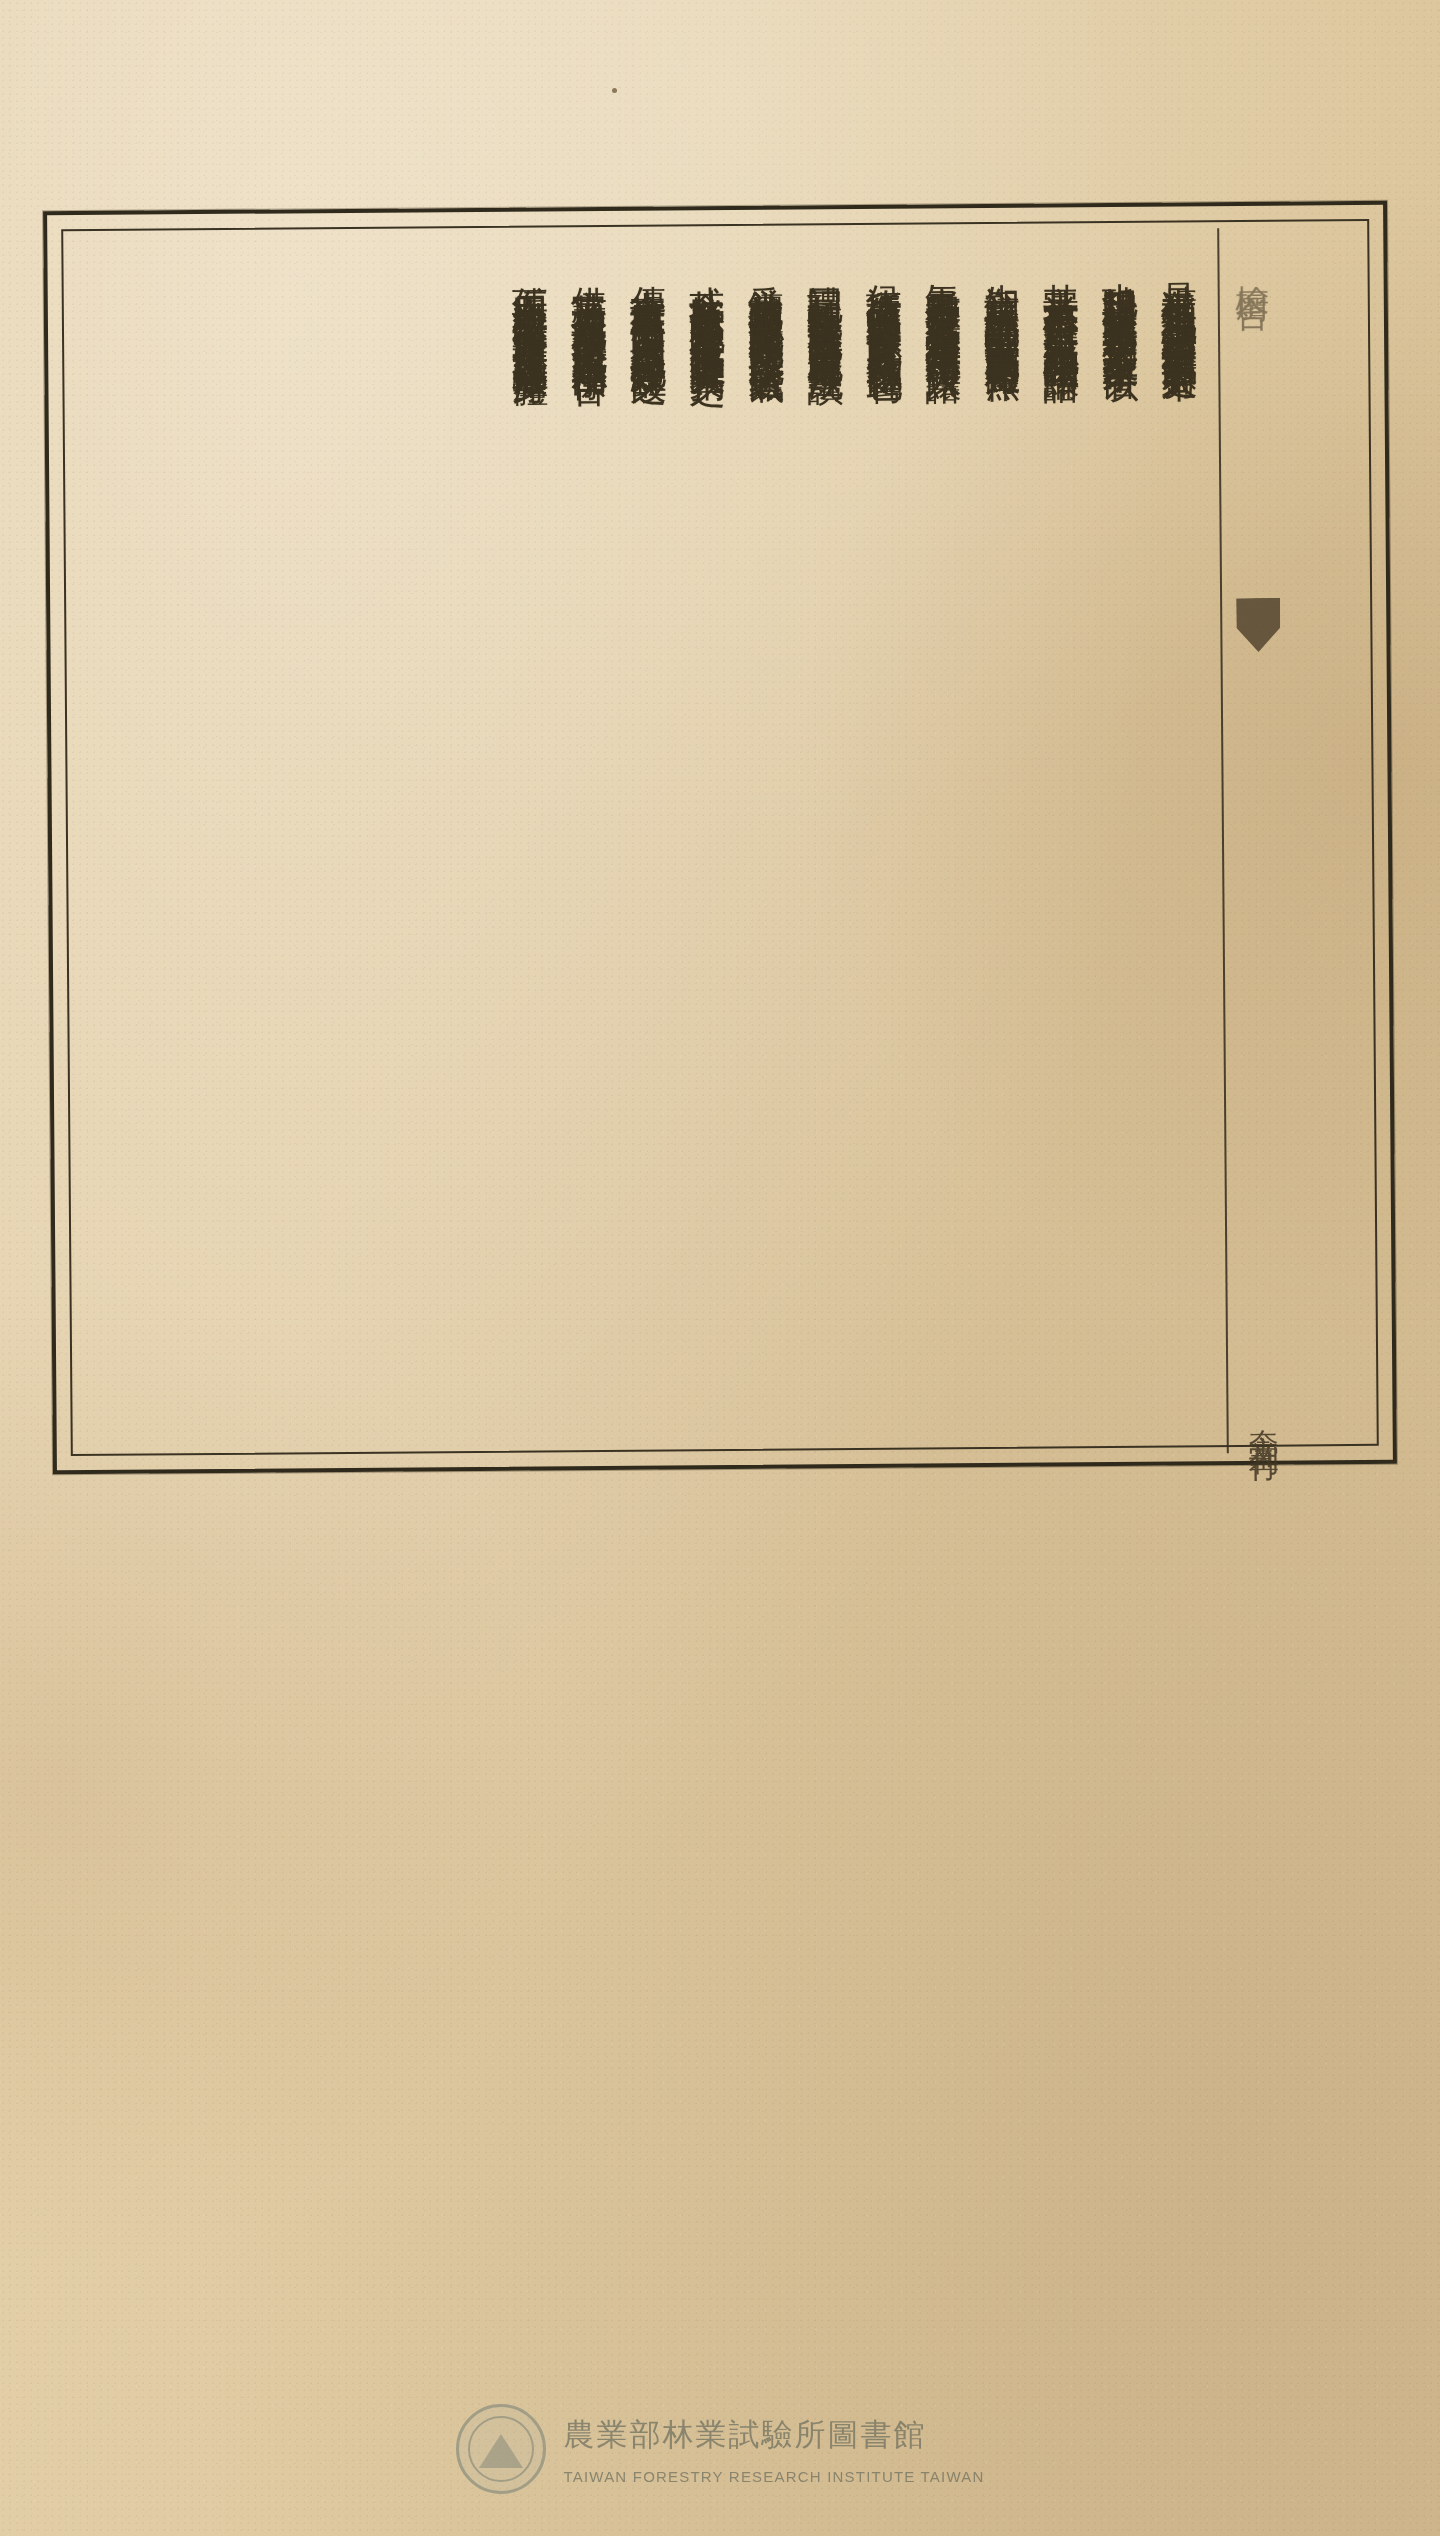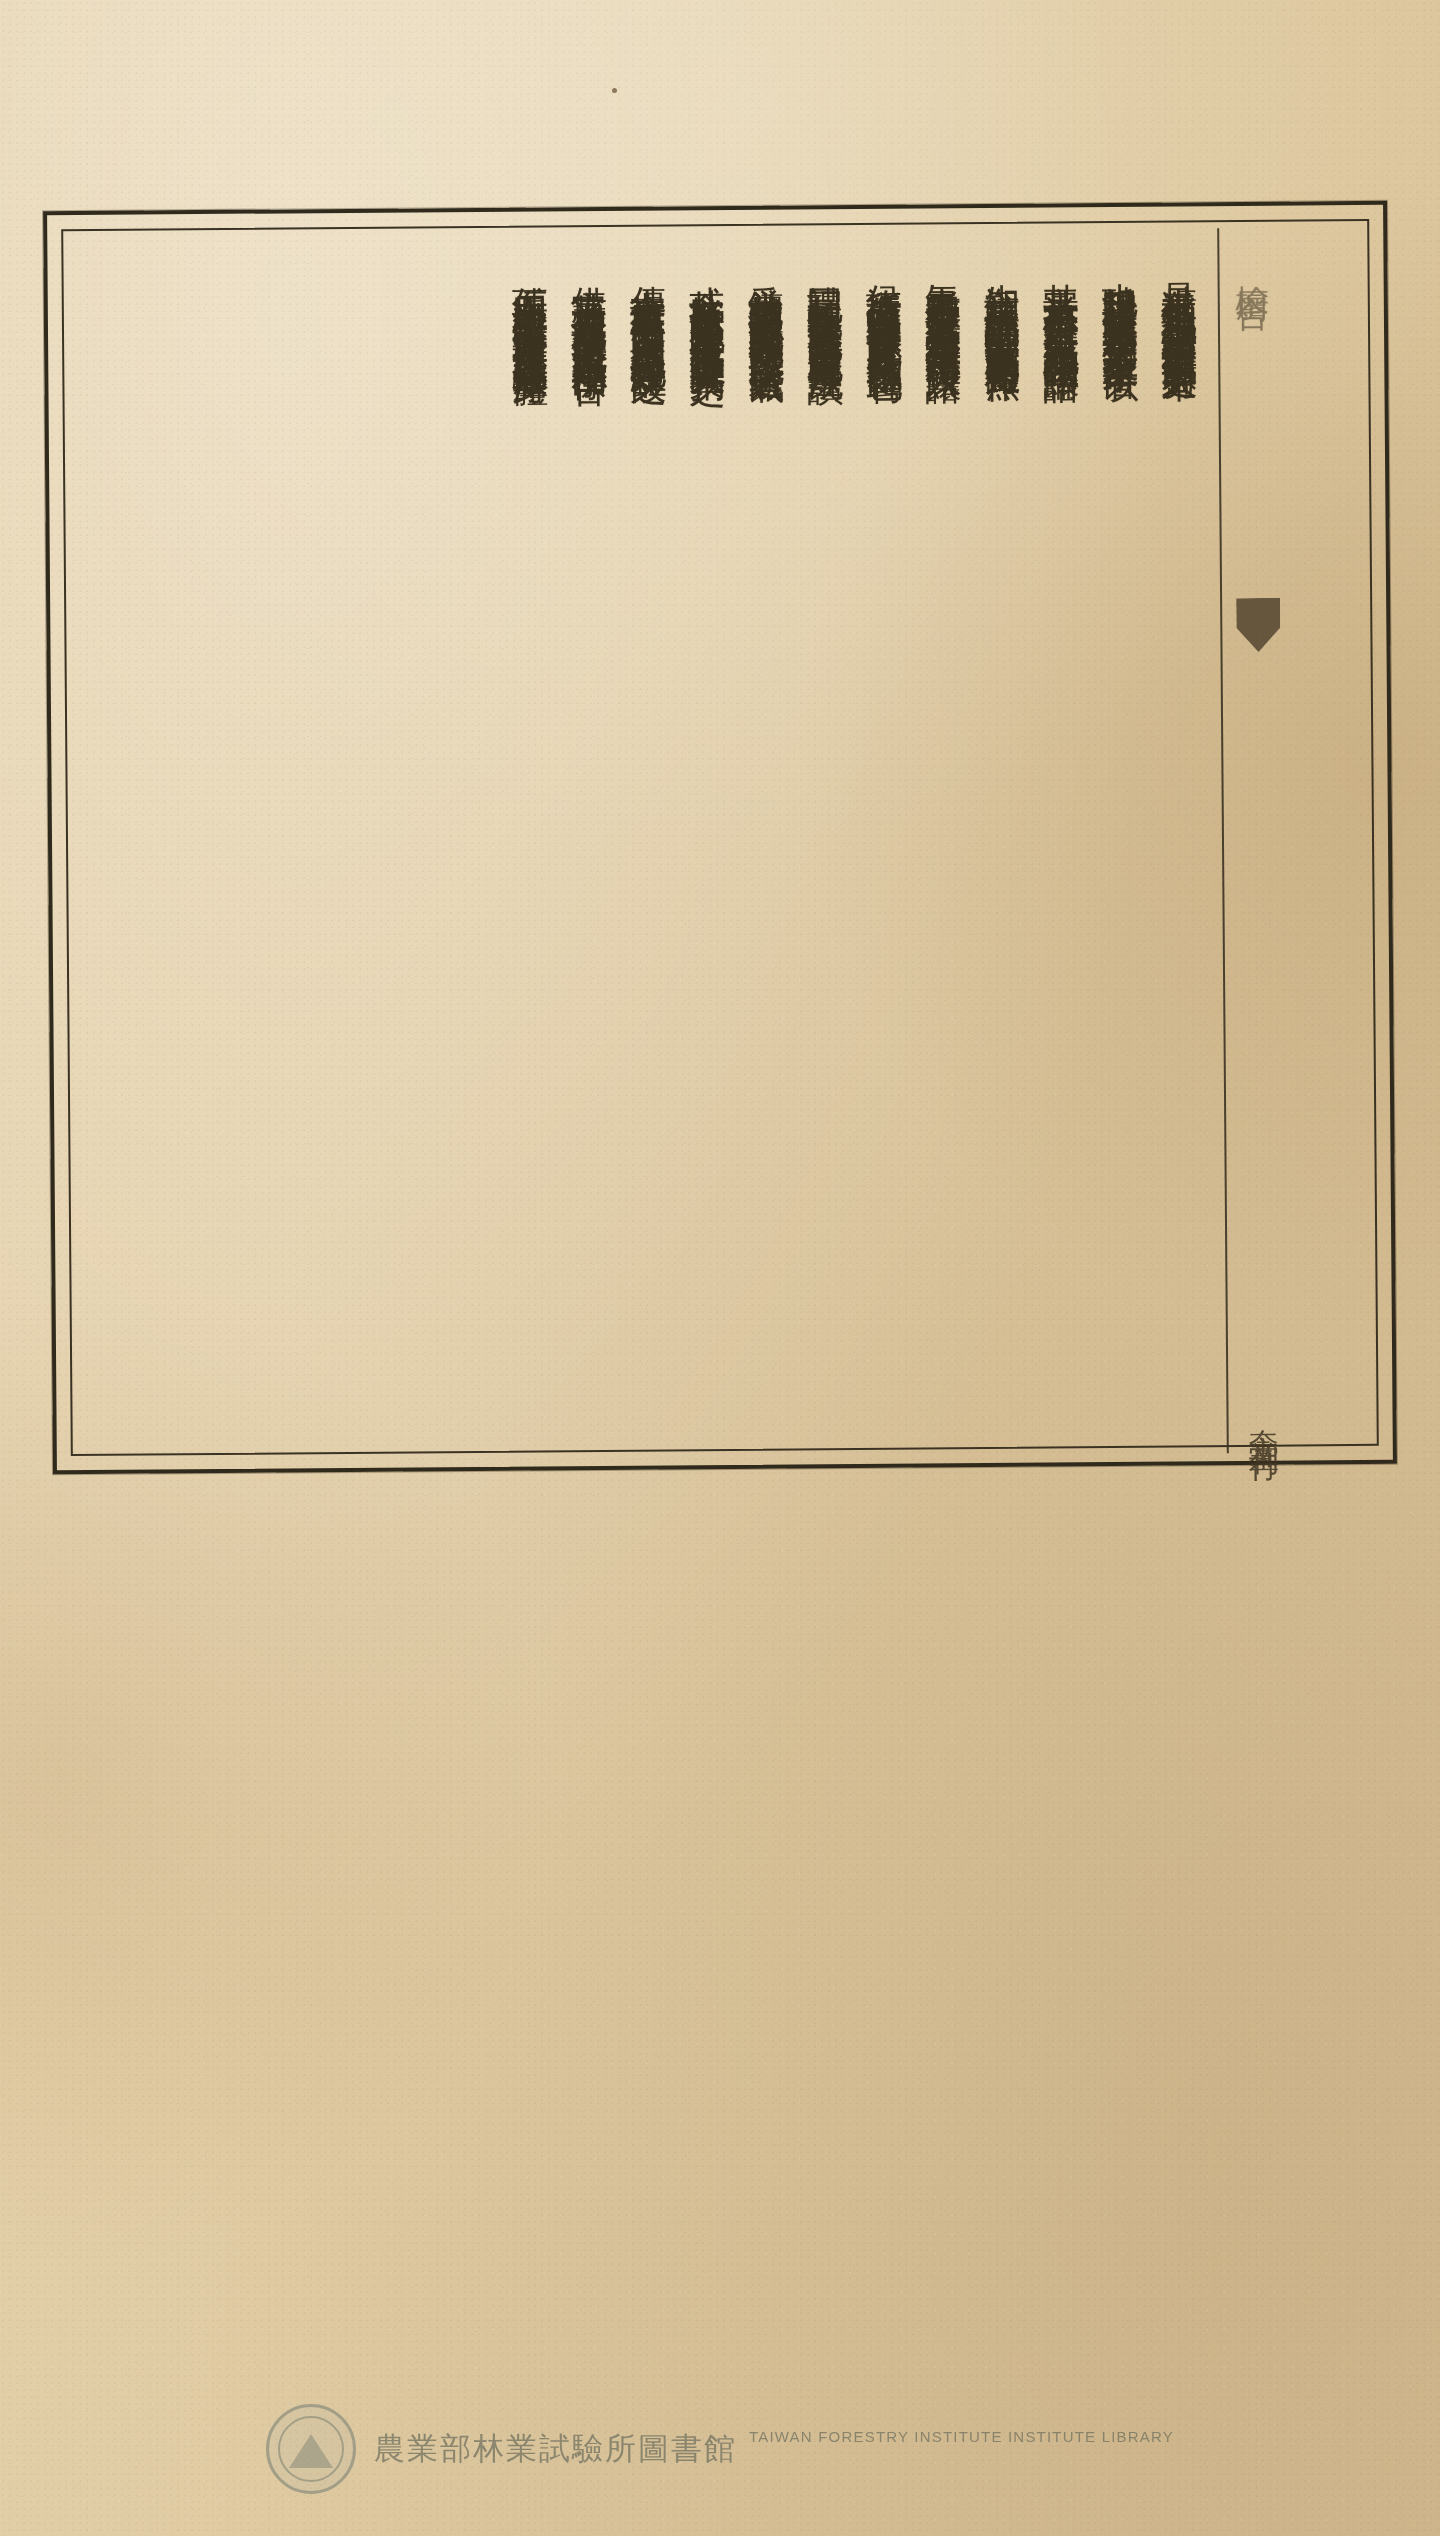--- a/index.html
+++ b/index.html
@@ -187,21 +187,21 @@
   #stamp-star {
     width: 0; height: 0;
     border-left: 22px solid transparent;
     border-right: 22px solid transparent;
     border-bottom: 34px solid #8d8f7e;
     transform: translateY(2px);
     opacity: .85;
   }
   #stamp-text {
     display: flex;
-    flex-direction: row;
+    flex-direction: column;
     gap: 12px;
   }
   #stamp-cn {
     font-size: 31px;
     color: #6d6f5e;
     letter-spacing: 2px;
     font-family: "DejaVu Serif", serif;
   }
   #stamp-en {
     font-size: 15px;
@@ -244,16 +244,16 @@
     <div class="col">借字从米工聲戶光切九部粉所以傅面者也所以字舊奪今補小徐曰古</div>
     <div class="col">傅面亦用米粉故齊民要術有傅面粉英按據賈氏說粉英僅堪妝摩身體</div>
   </div>
 
   <div id="stamp">
     <div id="stamp-seal">
       <div id="stamp-star"></div>
     </div>
     <div id="stamp-text">
       <div id="stamp-cn">農業部林業試驗所圖書館</div>
-      <div id="stamp-en">TAIWAN FORESTRY INSTITUTE INSTITUTE LIBRARY</div>
+      <div id="stamp-en">TAIWAN FORESTRY RESEARCH INSTITUTE TAIWAN</div>
     </div>
   </div>
 </div>
 
 </body></html>

